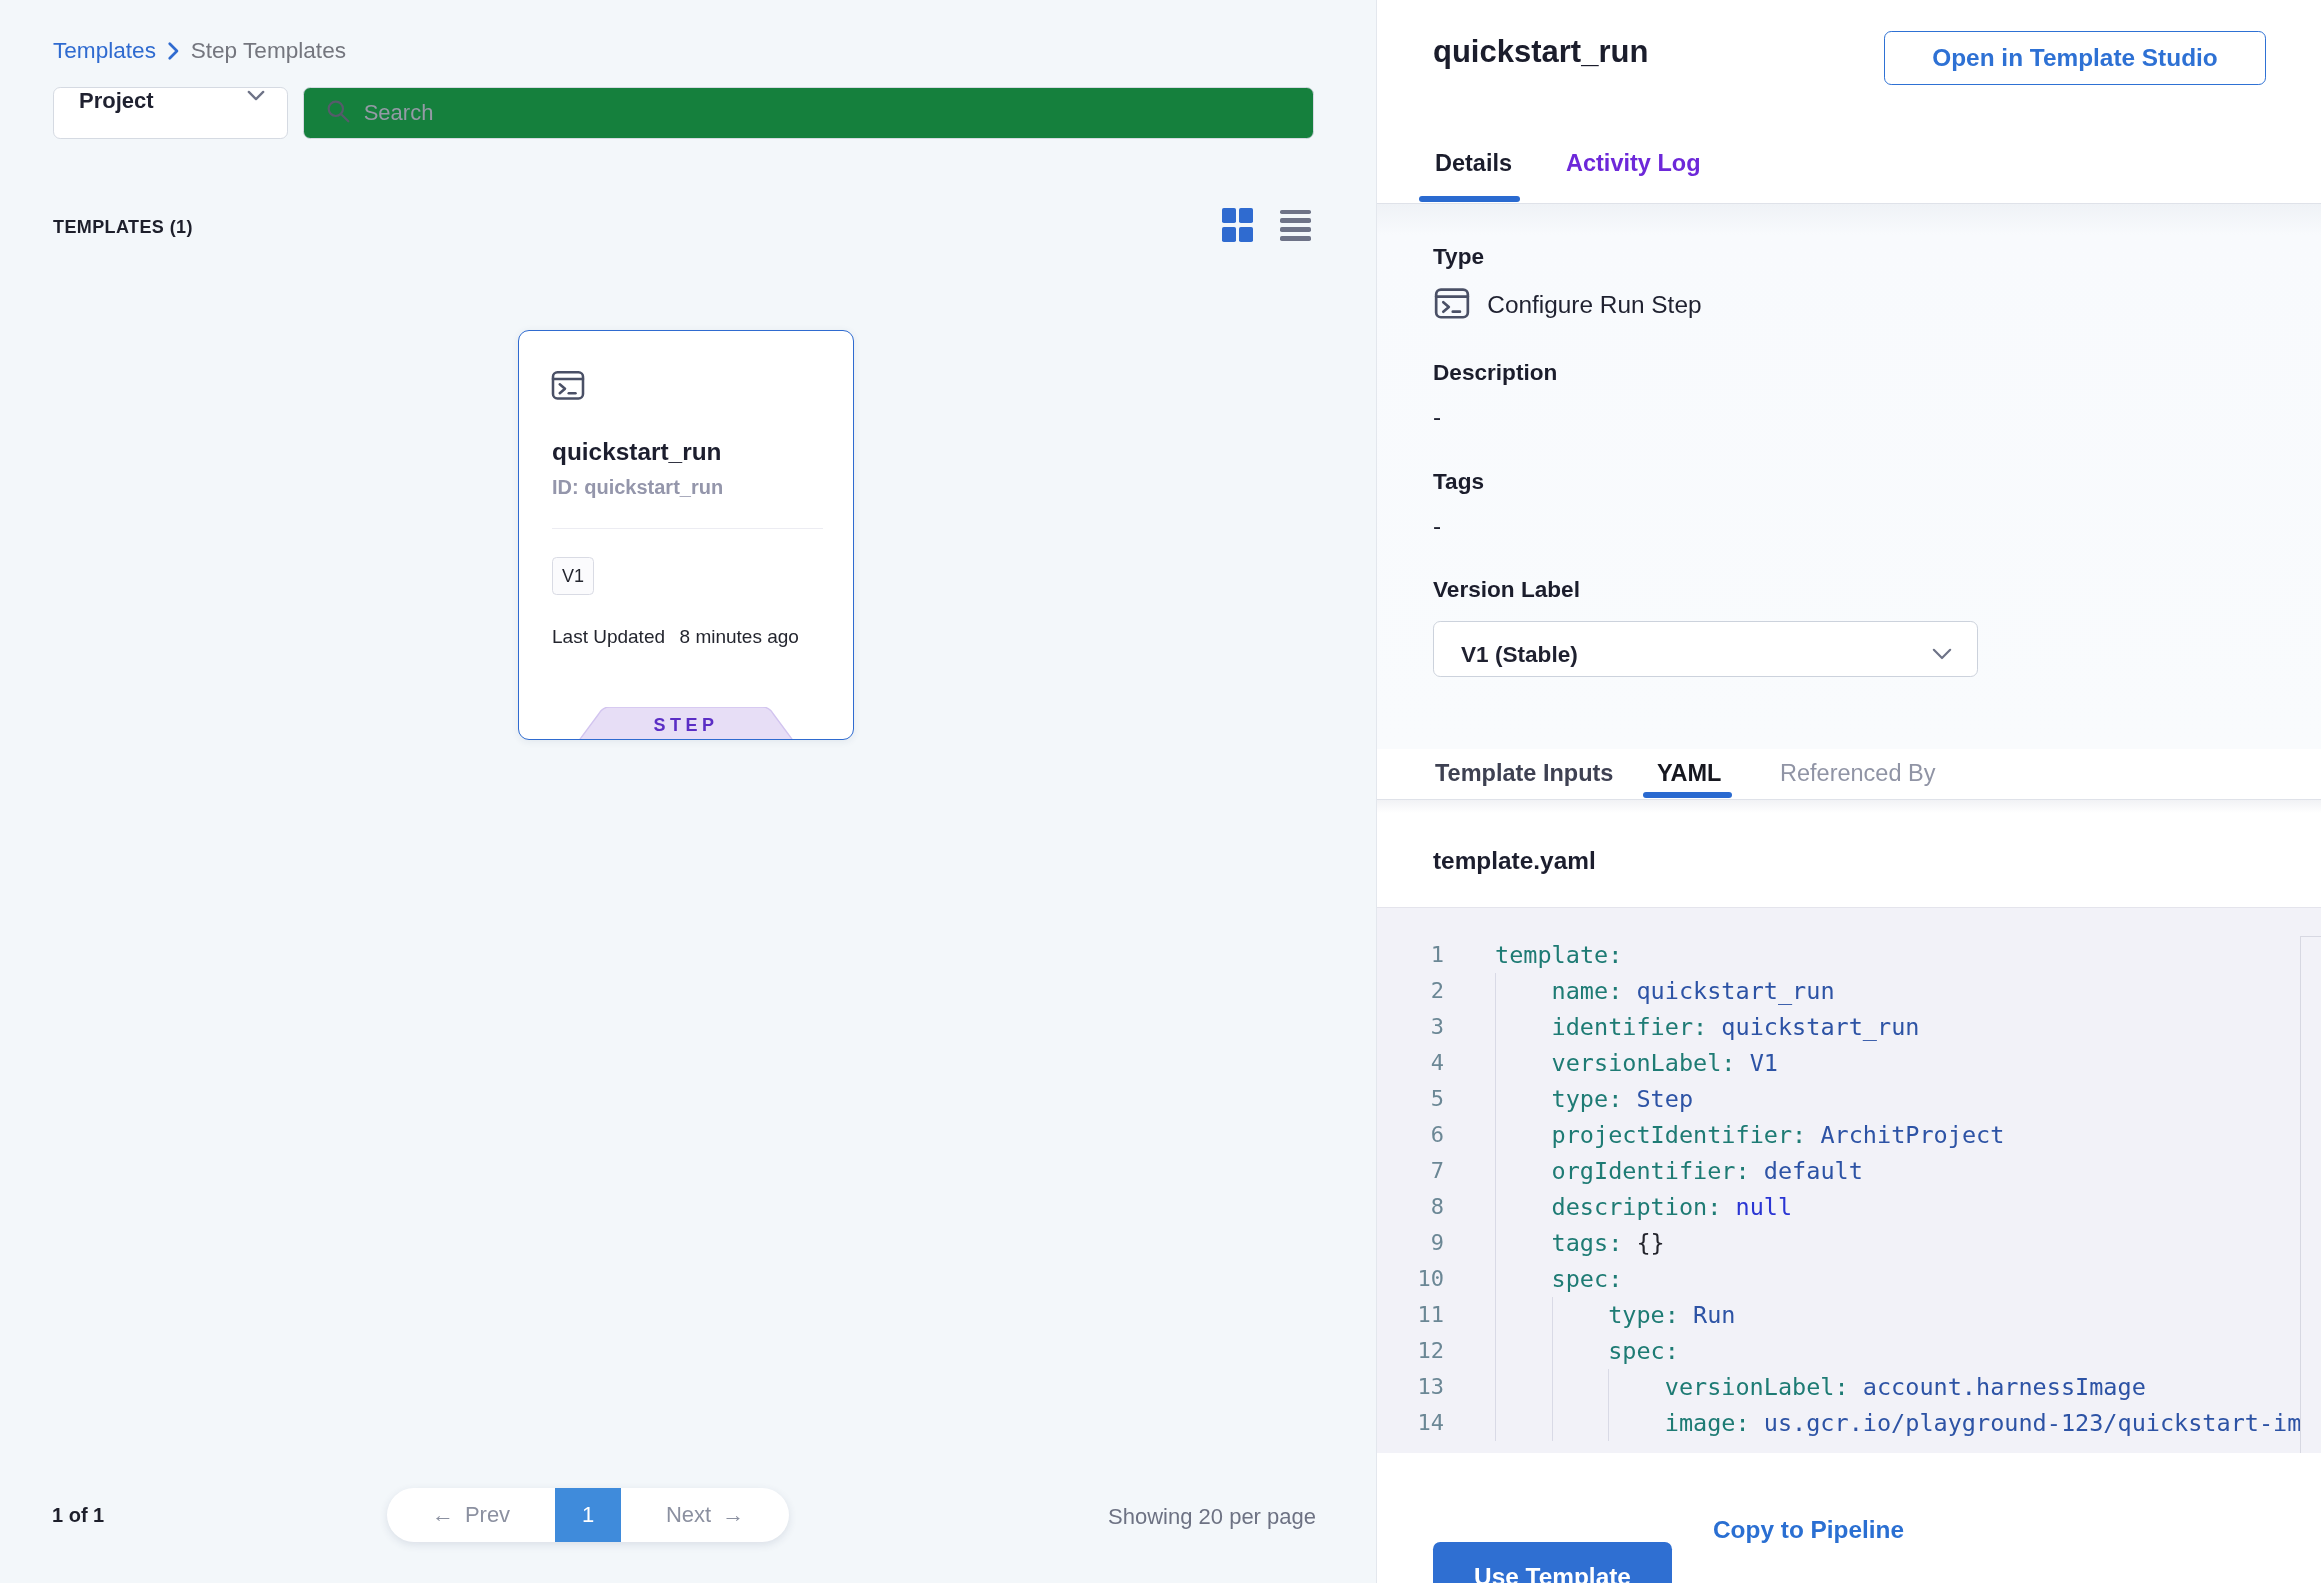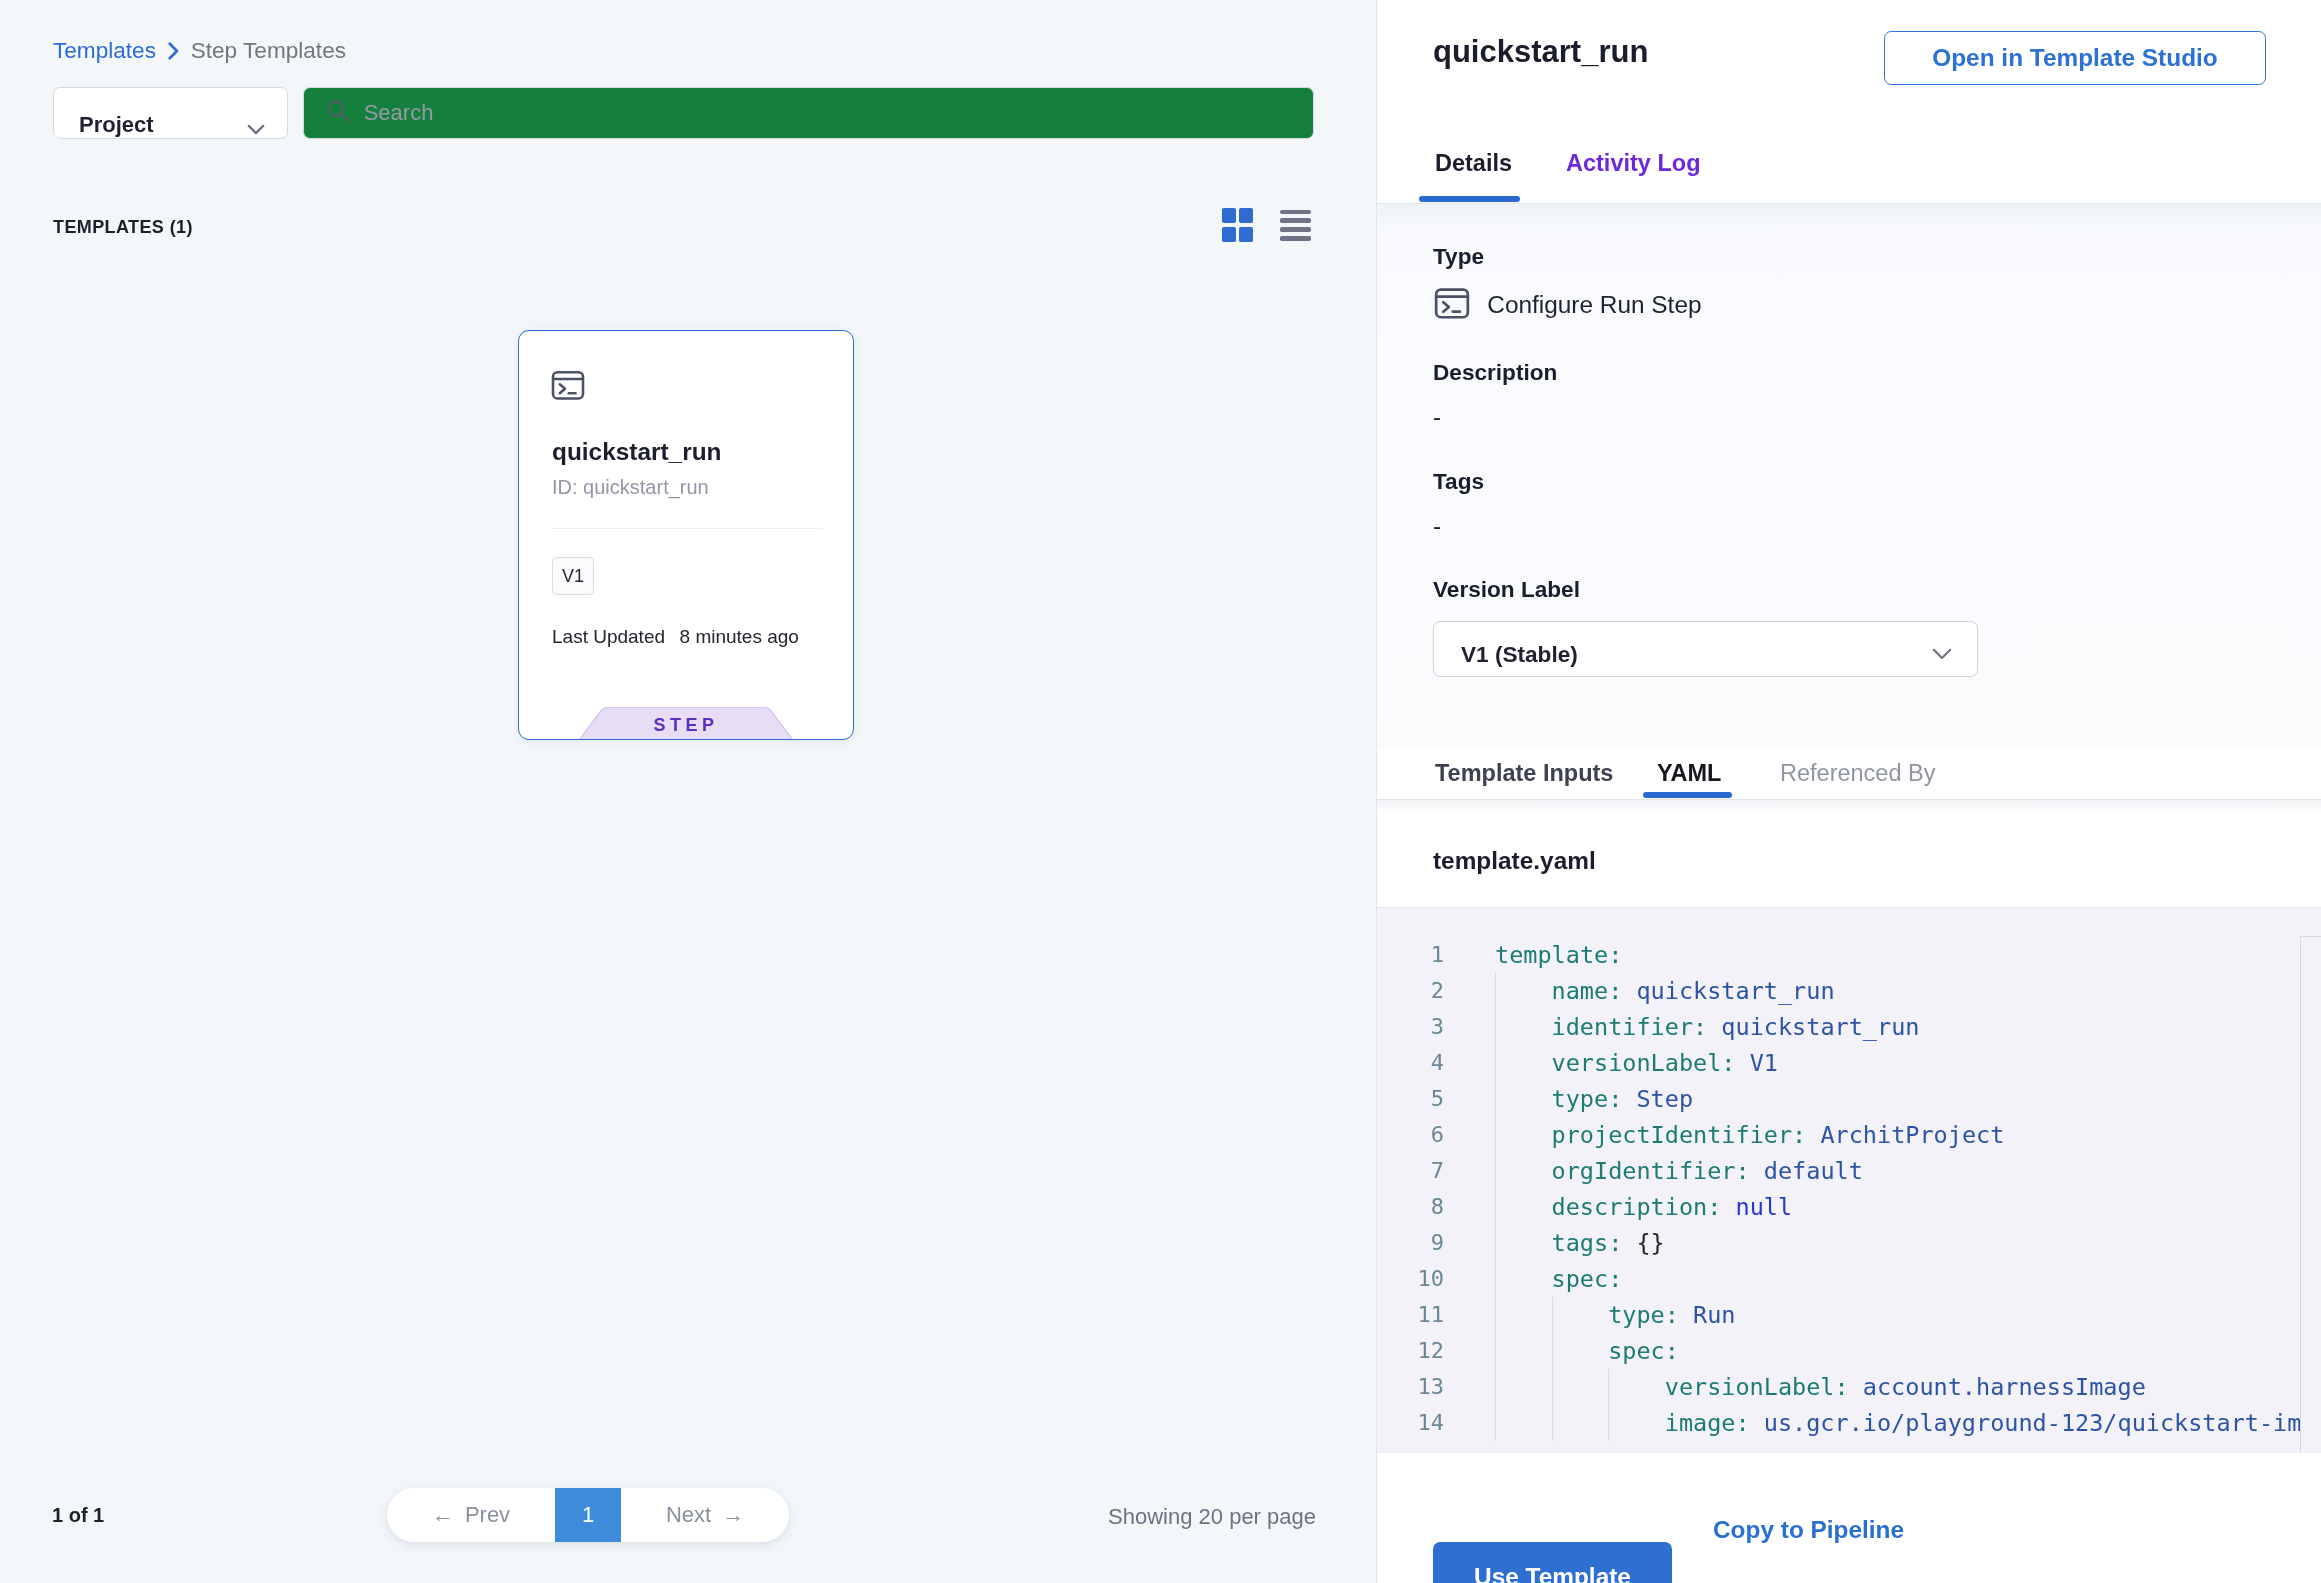--- a/index.html
+++ b/index.html
@@ -10,21 +10,21 @@
   .left-panel { position:absolute; left:0; top:0; width:1377px; height:1583px;
     background:#f3f7fa; border-right:0.9px solid #e3e7ed; }
 
   .breadcrumb { position:absolute; left:53px; top:38px; display:flex; align-items:center; gap:11px; }
   .crumb-link { color:#2f6bd0; font-size:22.6px; font-weight:500; }
   .crumb-sep  { display:flex; align-items:center; }
   .crumb-cur  { color:#74767e; font-size:22.6px; }
 
   .scope-select { position:absolute; left:53px; top:87px; width:235px; height:52px;
     background:#fff; border:0.9px solid #d5dae2; border-radius:7.2px;
-    display:flex; align-items:flex-end; padding:0 22px 0 25px; }
+    display:flex; align-items:flex-start; padding:0 22px 0 25px; }
   .scope-select .lbl { font-size:22px; color:#1f2130; font-weight:600; flex:1; }
 
   .search-box { position:absolute; left:303px; top:87px; width:1011px; height:52px;
     background:#15803d; border:0.9px solid #d5dae2; border-radius:7.2px;
     display:flex; align-items:center; padding:0 18px 0 22px; gap:12.7px; }
   .search-box input { border:none; outline:none; flex:1; font-size:22px; color:#1f2130;
     font-family:"Liberation Sans",sans-serif; background:transparent; }
   .search-box input::placeholder { color:#959aa6; }
 
   .list-header { position:absolute; left:53px; top:217px; font-size:18px; font-weight:700;
@@ -36,21 +36,21 @@
   .grid-icon span { background:#2f6bd0; border-radius:1.8px; }
   .list-icon { width:31px; height:31px; display:flex; flex-direction:column; justify-content:center; gap:4.5px; cursor:pointer; }
   .list-icon span { height:4.5px; background:#6e7387; border-radius:1.8px; }
 
   
   .tpl-card { position:absolute; left:518px; top:330px; width:336px; height:410px;
     background:#fff; border:1.8px solid #2f6bd0; border-radius:11px;
     box-shadow:0 1.8px 7.2px rgba(40,60,100,.08); overflow:hidden; }
   .tpl-card .icon-wrap { position:absolute; left:31px; top:36px; }
   .tpl-title { position:absolute; left:33px; top:107px; font-size:24.4px; font-weight:600; color:#1c1e2e; }
-  .tpl-id    { position:absolute; left:33px; top:145px; font-size:20px; color:#9496ab; }
+  .tpl-id    { position:absolute; left:33px; top:145px; font-size:20px; color:#9496ab;font-weight:bold; }
   .tpl-divider { position:absolute; left:33px; top:197px; width:271px; height:0.9px; background:#ececf2; }
   .tpl-badge { position:absolute; left:33px; top:226px; min-width:40px; height:38px; padding:0 9px;
     border:0.9px solid #d9dbe4; border-radius:4.5px; background:#fbfbfd;
     display:flex; align-items:center; justify-content:center; font-size:18px; color:#24262f; }
   .tpl-updated { position:absolute; left:33px; top:295px; display:flex; gap:14.5px; align-items:baseline; }
   .tpl-updated .k { font-size:19px; color:#24262f; }
   .tpl-updated .v { font-size:19px; color:#24262f; }
   .ribbon-wrap { position:absolute; left:50%; bottom:-1.8px; transform:translateX(-50%); width:217px; height:34px; }
   .ribbon-label { position:absolute; left:0; right:0; top:8.1px; text-align:center;
     font-size:18px; font-weight:700; letter-spacing:4.5px; color:#5b2ec5; }

